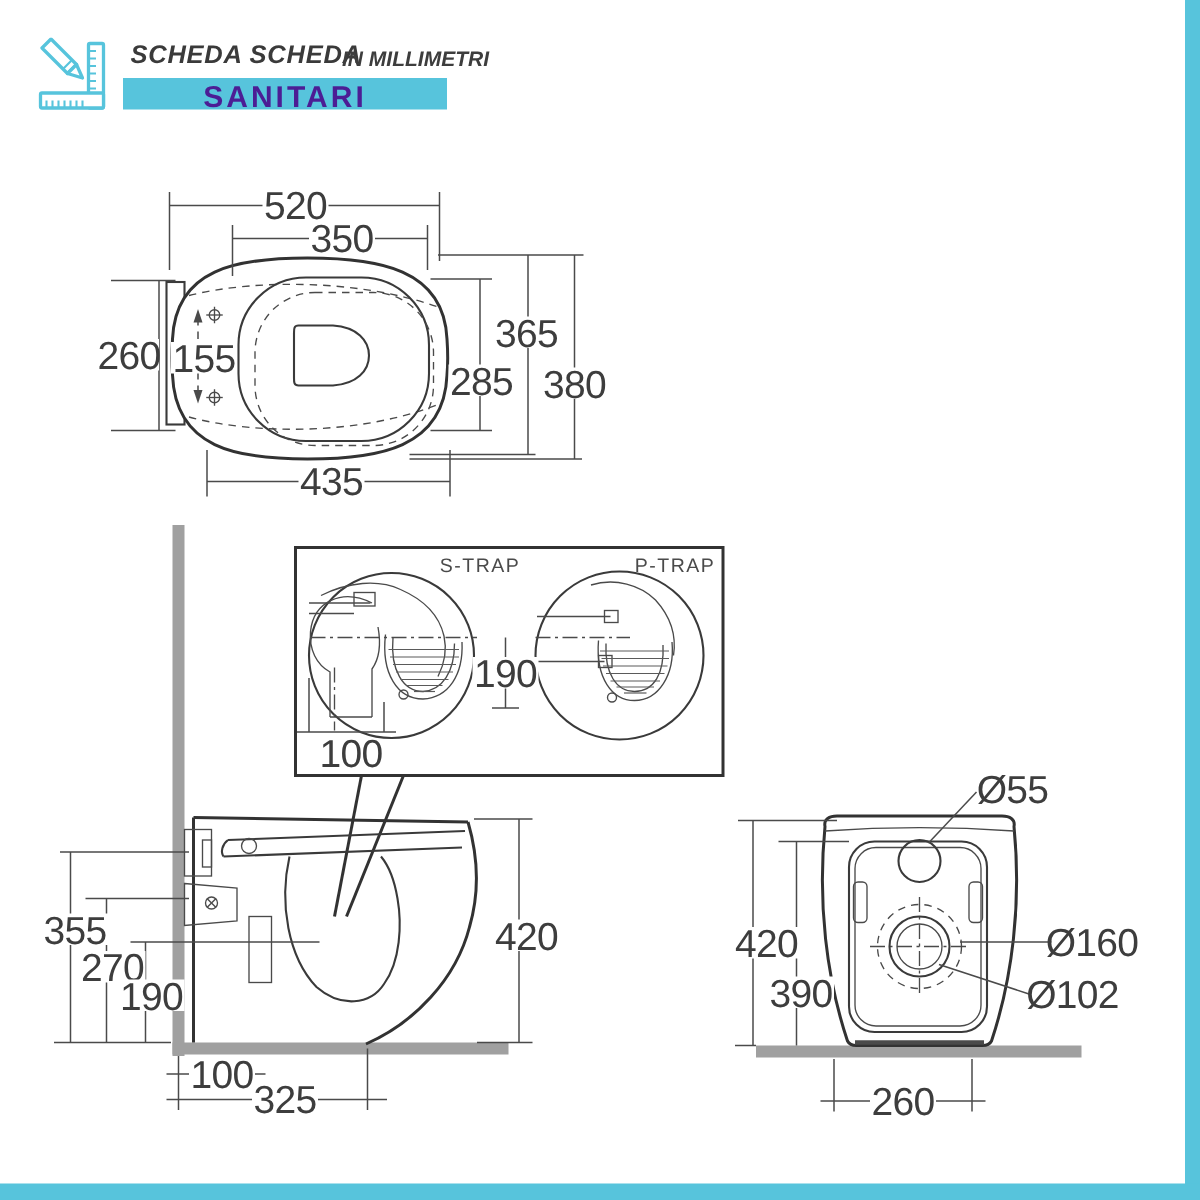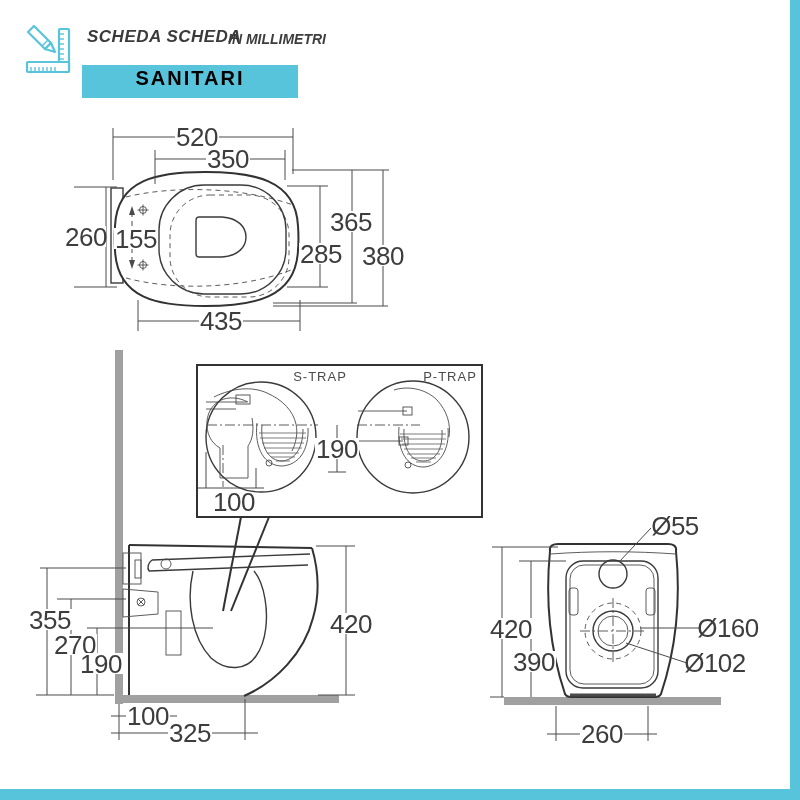--- a/index.html
+++ b/index.html
@@ -7,23 +7,23 @@
         font-family:"Liberation Sans",sans-serif;}
   .accent-strip{position:absolute;background:#57c4dc;}
   #strip-right{left:790px;top:0;width:10px;height:800px;}
   #strip-bottom{left:0;top:789px;width:800px;height:11px;}
   #header{position:absolute;left:0;top:0;width:400px;height:100px;}
   #hdr-icon{position:absolute;left:24px;top:25px;}
   #hdr-title{position:absolute;left:87px;top:27px;font-size:17px;font-weight:bold;
              font-style:italic;color:#3a3a3a;letter-spacing:.5px;white-space:nowrap;}
   #hdr-note{position:absolute;left:228px;top:31px;font-size:14px;font-weight:600;
             font-style:italic;color:#3d3d3d;white-space:nowrap;}
-  #hdr-banner{position:absolute;left:82px;top:52px;width:216px;height:33px;background:#57c4dc;
-              color:#000000;font-size:20px;font-weight:bold;letter-spacing:2px;
-              text-align:center;line-height:27px;margin-top:13px;}
+  #hdr-banner{position:absolute;left:82px;top:52px;width:216px;height:21px;background:#57c4dc;
+              color:#4c1d95;font-size:20px;font-weight:bold;letter-spacing:2px;
+              text-align:center;line-height:27px;}
   svg text{fill:#3d3d3d;}
   .dim{font-size:26px;letter-spacing:-0.5px;text-anchor:middle;font-family:"Liberation Sans",sans-serif;}
   .trap-label{font-size:13px;letter-spacing:1px;text-anchor:middle;fill:#4a4a4a;
               font-family:"Liberation Sans",sans-serif;}
   .ln{stroke:#4a4a4a;stroke-width:1;fill:none;}
   .draw{stroke:#3a3a3a;stroke-width:1.4;fill:none;}
   .draw2{stroke:#323232;stroke-width:2;fill:none;}
   .drawf{stroke:#323232;stroke-width:2;fill:#fff;}
   .thin{stroke:#4a4a4a;stroke-width:.9;fill:none;}
   .hatch{stroke:#5a5a5a;stroke-width:.8;}

